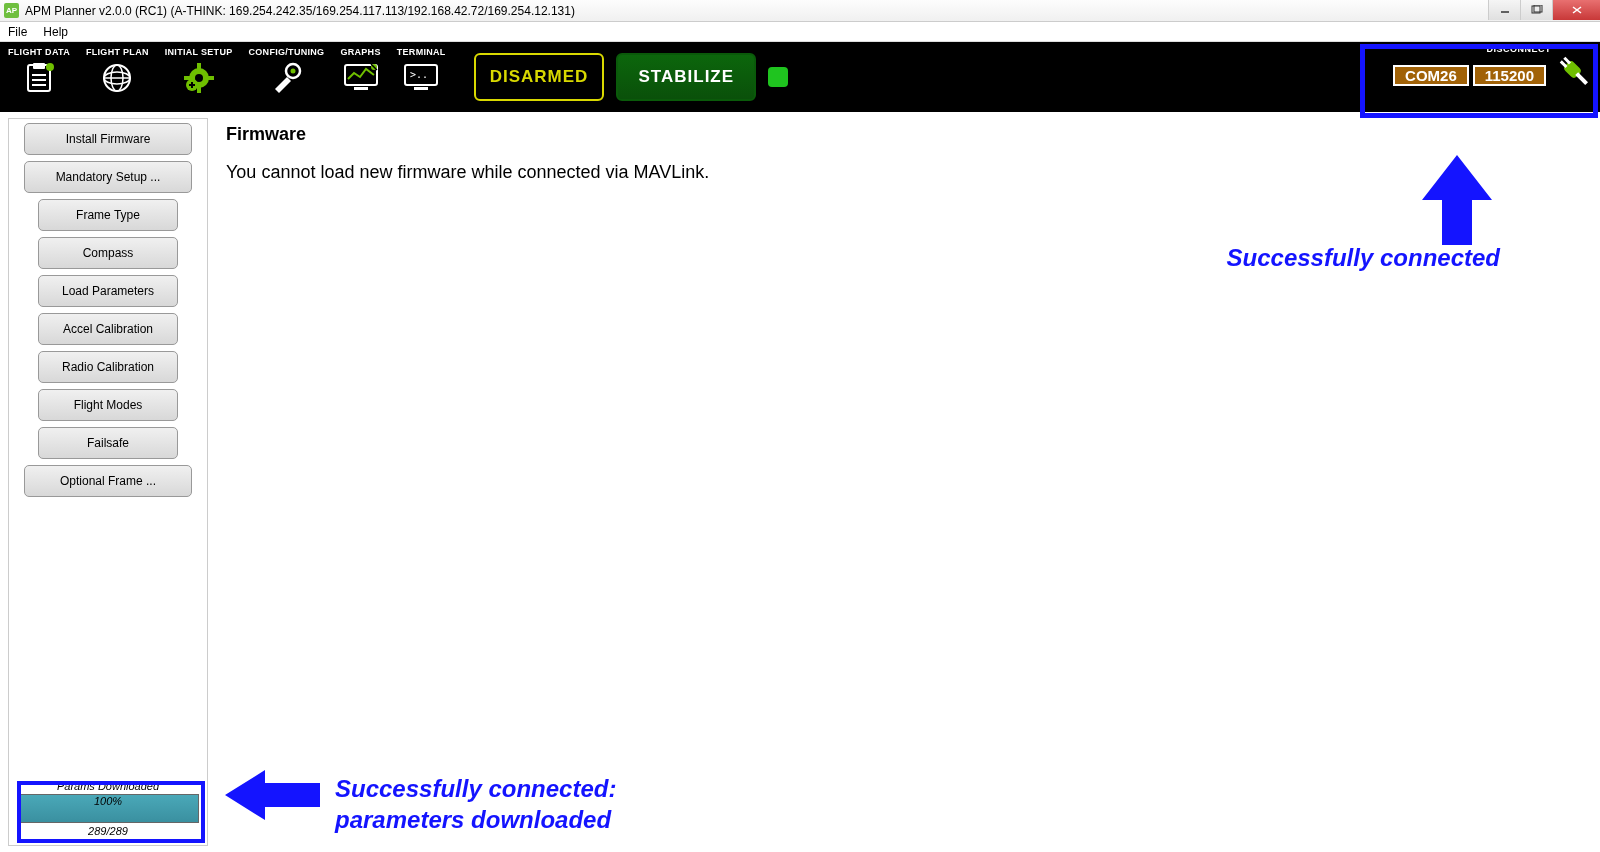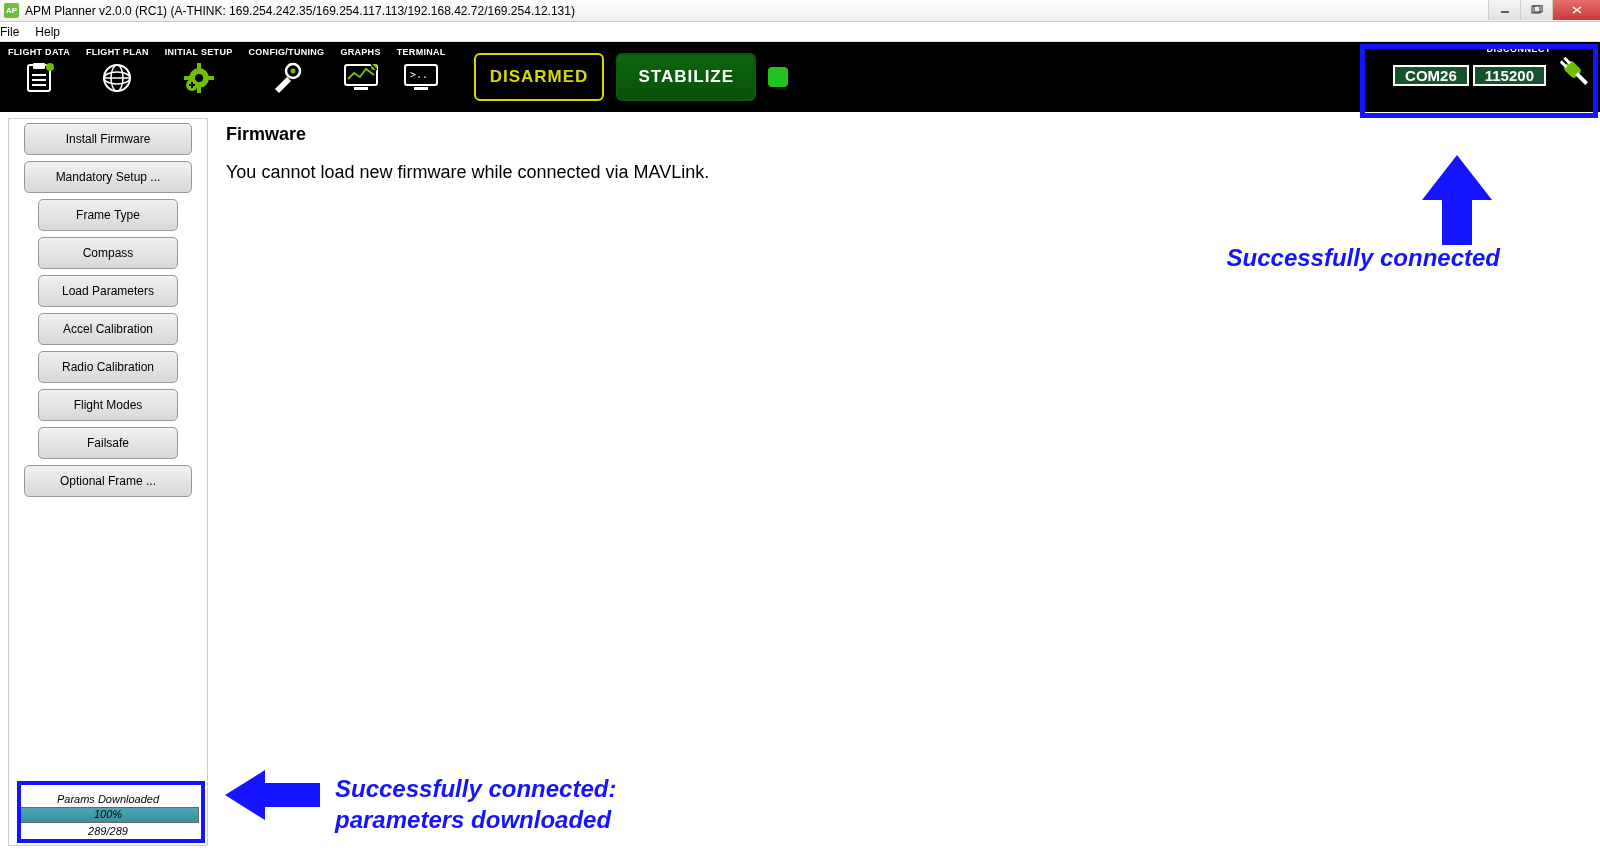--- a/index.html
+++ b/index.html
@@ -48,21 +48,21 @@
     color: #fff;
     font-weight: bold;
   }
   .menubar {
     height: 20px;
     background: #fff;
     border-bottom: 1px solid #ddd;
     display: flex;
     align-items: center;
     font-size: 12px;
-    padding-left: 0;
+    padding-left: 8px;
     gap: 16px;
   }
   .toolbar {
     height: 70px;
     background: #000;
     display: flex;
     align-items: stretch;
     color: #fff;
     position: relative;
   }
@@ -108,21 +108,21 @@
     flex-direction: column;
     align-items: flex-end;
   }
   .conn-label { font-size: 9px; font-weight: bold; letter-spacing: 0.5px; margin-right: 45px; }
   .conn-row { display: flex; align-items: center; gap: 4px; }
   .conn-field {
     border: 2px solid #fff;
     padding: 0 10px;
     font-size: 15px;
     font-weight: bold;
-    background: #14532d;
+    background: #a16207;
     color: #fff;
   }
   .conn-highlight {
     border: 5px solid #1414ff;
     position: absolute;
     right: 2px;
     top: 44px;
     height: 74px;
     width: 238px;
     pointer-events: none;
@@ -155,21 +155,21 @@
   }
   .side-btn.sub { width: 140px; }
   .side-spacer { flex: 1; }
   .params-box {
     position: relative;
     padding: 4px;
     font-style: italic;
   }
   .params-title { font-size: 11px; text-align: center; }
   .progress {
-    height: 16px;
+    height: 29px;
     border: 1px solid #666;
     background: #fff;
     position: relative;
     margin: 2px 0;
   }
   .progress-fill {
     height: 100%;
     background: linear-gradient(#4aa8b8, #3a90a0);
   }
   .progress-text {

